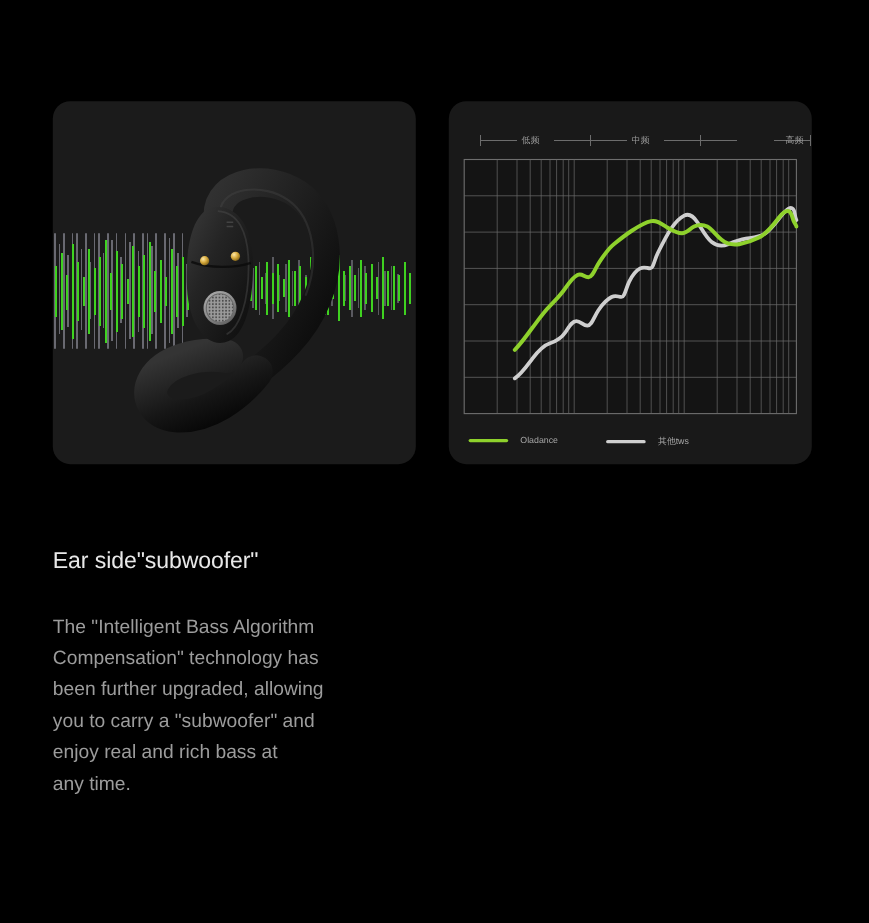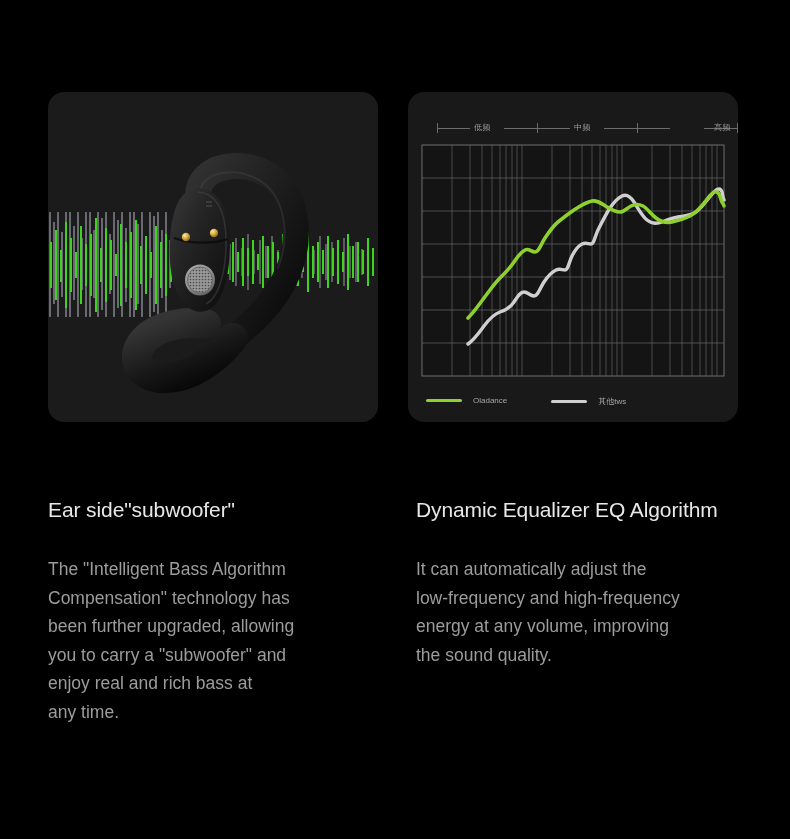--- a/index.html
+++ b/index.html
@@ -446,21 +446,14 @@
   <div class="col col-left">
     <h2 class="heading">Ear side"subwoofer"</h2>
     <p class="body-text">The "Intelligent Bass Algorithm
 Compensation" technology has
 been further upgraded, allowing
 you to carry a "subwoofer" and
 enjoy real and rich bass at
 any time.</p>
   </div>
 
-  <div class="col col-right">
-    <h2 class="heading">Dynamic Equalizer EQ Algorithm</h2>
-    <p class="body-text">It can automatically adjust the
-low-frequency and high-frequency
-energy at any volume, improving
-the sound quality.</p>
-  </div>
 
 </div>
 
 </body></html>

